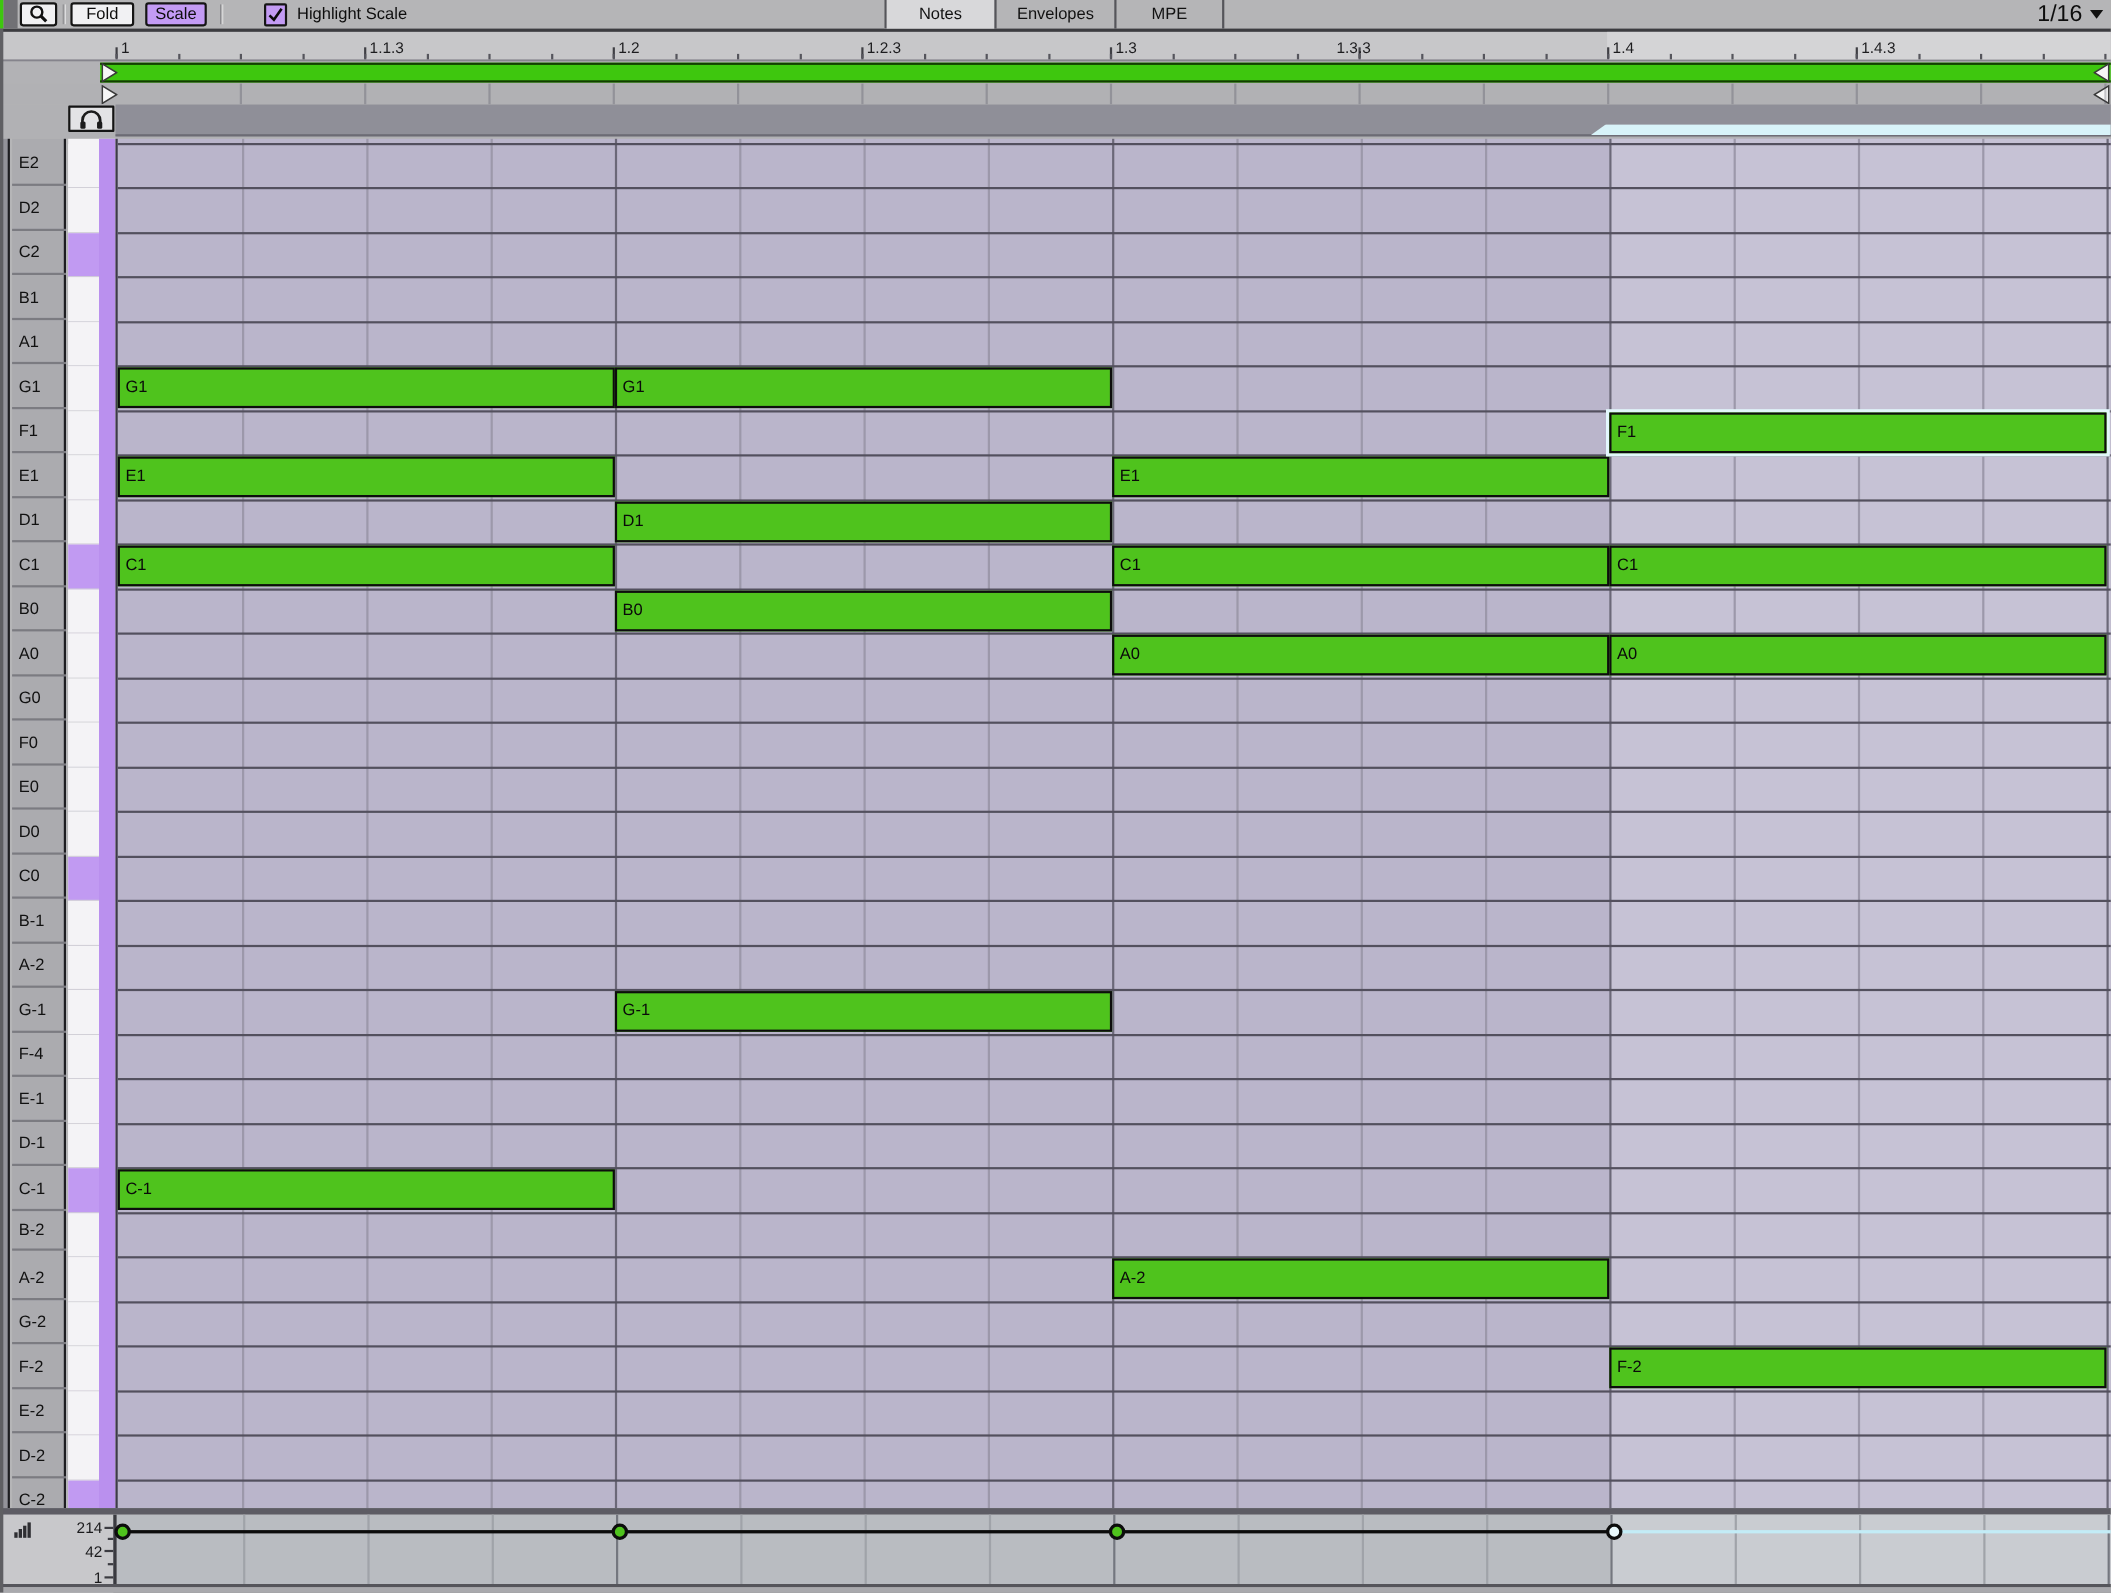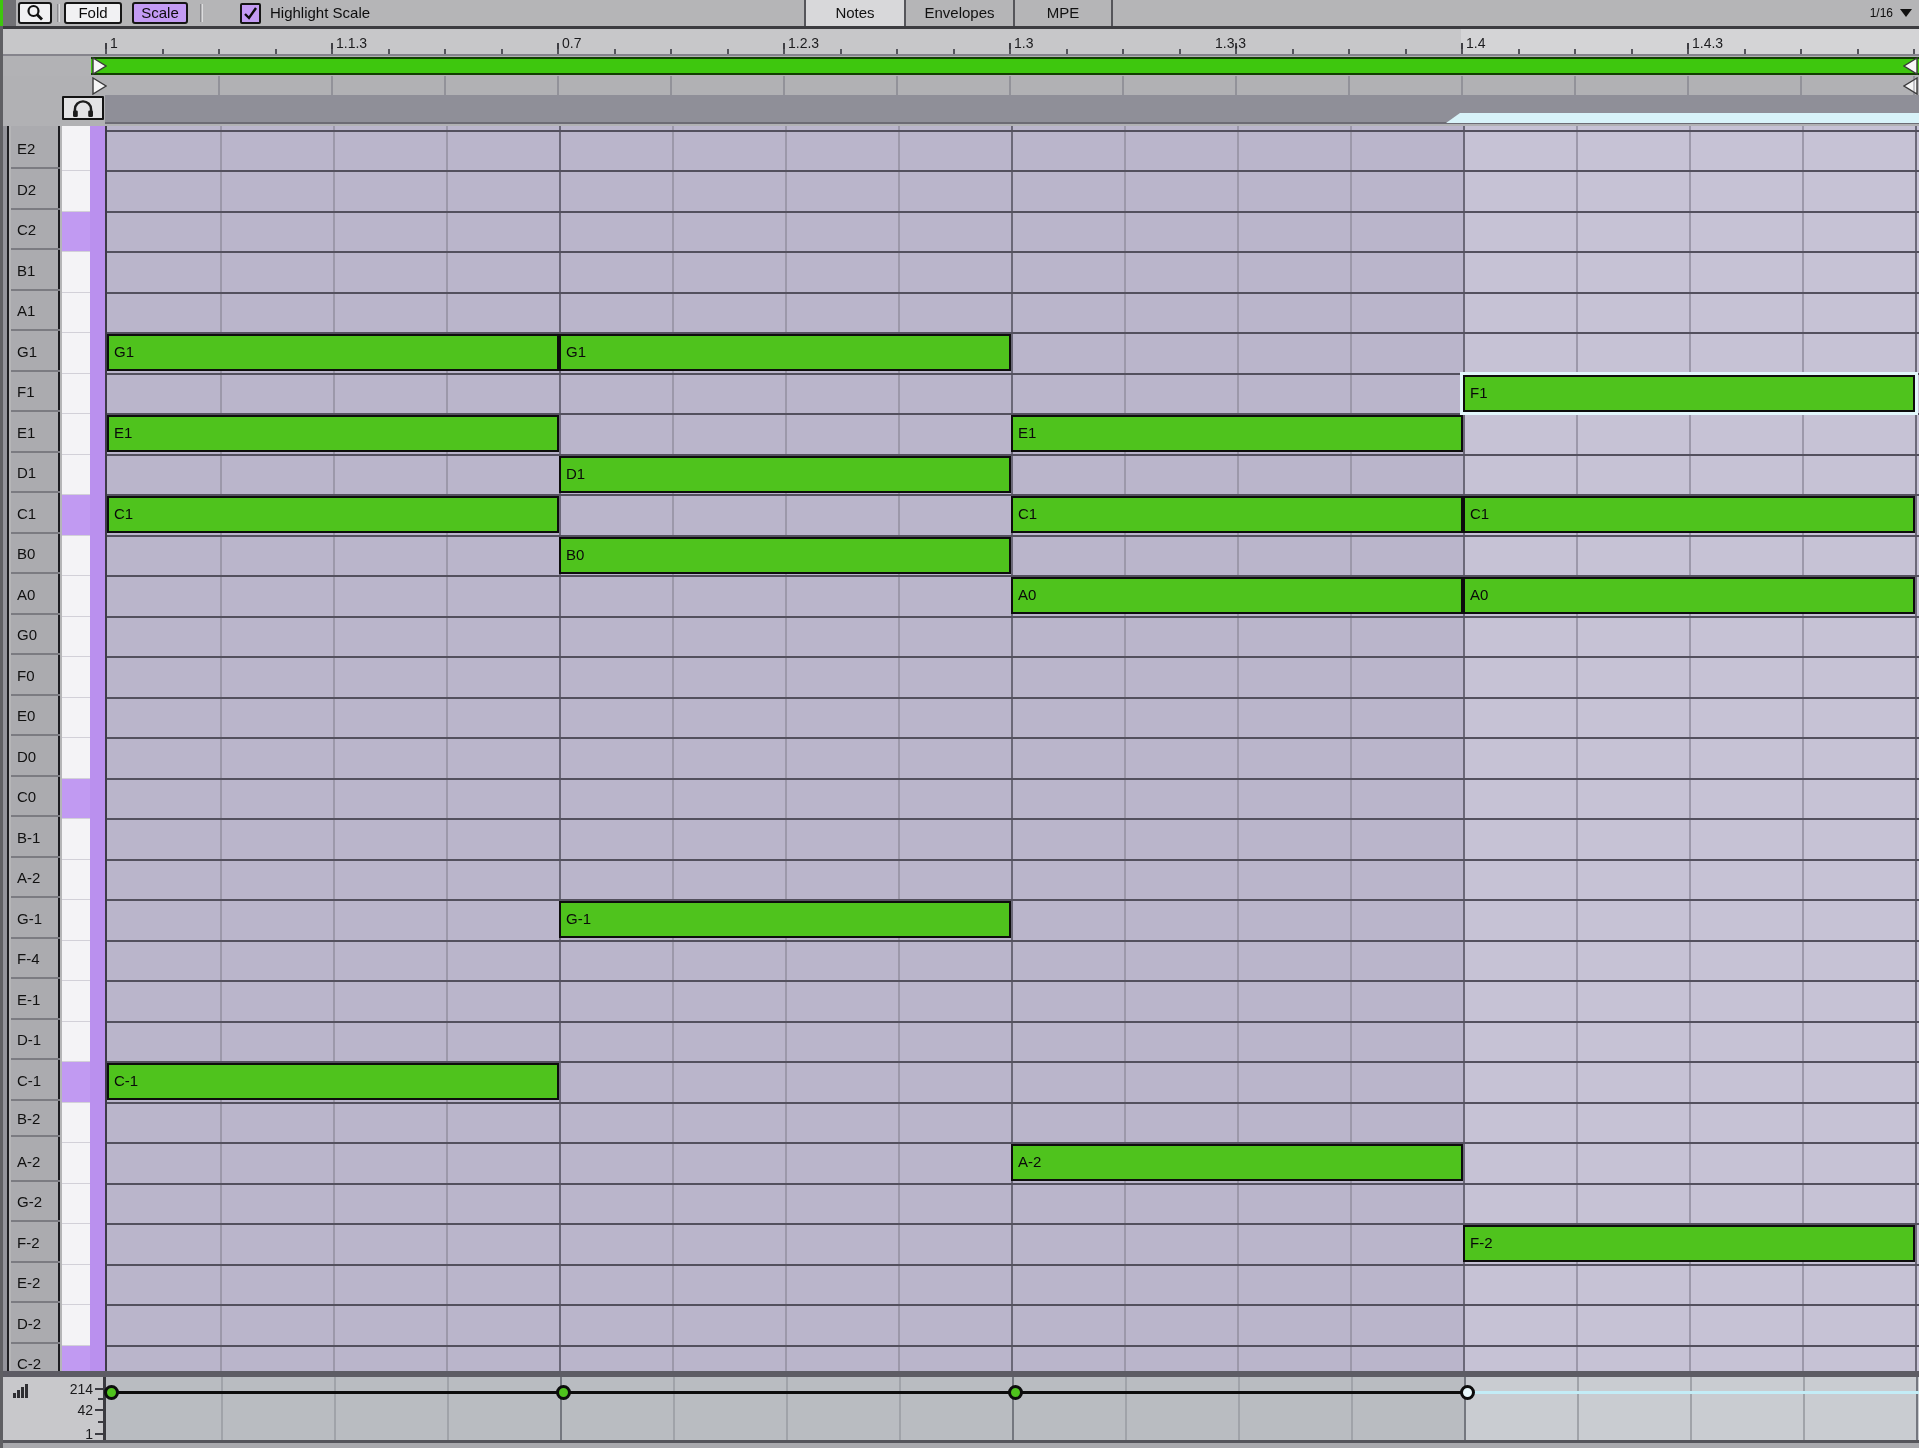--- a/index.html
+++ b/index.html
@@ -15,21 +15,21 @@
   #scale-btn{left:132px;width:56px;background:var(--scalePurple);}
   .tb-sep{position:absolute;top:4px;width:1px;height:18px;}
   .sep-d{background:#8a8a8e;} .sep-l{background:#dcdcde;}
   #hs-checkbox{position:absolute;left:240px;top:3px;width:21px;height:21px;border:2px solid #151515;border-radius:2px;background:var(--scalePurple);}
   #hs-label{position:absolute;left:270px;top:4px;font-size:15px;font-weight:500;color:#0d0d0d;}
   #tabs{position:absolute;left:804px;top:0;height:26px;display:flex;}
   .tab{height:26px;line-height:26px;text-align:center;font-size:15px;color:#111;border-left:2px solid #55555a;background:transparent;}
   .tab:last-child{border-right:2px solid #55555a;}
   .tab.active{background:#d8d8da;}
   #grid-select{position:absolute;left:1828px;top:0;width:84px;height:26px;display:flex;align-items:center;justify-content:flex-end;gap:7px;}
-  #grid-select span{font-size:12px;font-weight:500;color:#0d0d0d;}
+  #grid-select span{font-size:21px;font-weight:500;color:#0d0d0d;}
   .caret{width:0;height:0;border-left:6px solid transparent;border-right:6px solid transparent;border-top:8px solid #111;}
 
   
   #ruler{position:absolute;left:0;top:29px;width:1919px;height:27px;background:#c7c7c9;border-bottom:2px solid #85848c;}
   #ruler-sel{position:absolute;top:0;height:25px;background:#d4d4d6;}
   .ruler-label{position:absolute;top:6px;font-size:14px;font-weight:500;color:#1c1c1e;}
   .ruler-tick-l{position:absolute;top:14px;width:2px;height:10px;background:#3f3f44;}
   .ruler-tick{position:absolute;top:20px;width:2px;height:5px;background:#55555c;}
   #loop-row{position:absolute;left:0;top:56px;width:1919px;height:20px;background:#b2b2b5;}
   #loop-bar{position:absolute;left:91px;top:1px;width:1828px;height:18px;background:var(--loopGreen);border-top:2px solid #123f00;border-bottom:2px solid #123f00;}
@@ -119,21 +119,21 @@
     </div>
   </div>
 
   <div id="ruler">
     <div id="ruler-sel" style="left: 1461px; width: 458px;"></div>
   <div class="ruler-tick-l" style="left: 105px;"></div>
       <div class="ruler-label" style="left: 110px;">1</div>
       <div class="ruler-tick-l" style="left: 331px;"></div>
       <div class="ruler-label" style="left: 336px;">1.1.3</div>
       <div class="ruler-tick-l" style="left: 557px;"></div>
-      <div class="ruler-label" style="left: 562px;">0.7</div>
+      <div class="ruler-label" style="left: 562px;">1.2</div>
       <div class="ruler-tick-l" style="left: 783px;"></div>
       <div class="ruler-label" style="left: 788px;">1.2.3</div>
       <div class="ruler-tick-l" style="left: 1009px;"></div>
       <div class="ruler-label" style="left: 1014px;">1.3</div>
       <div class="ruler-tick-l" style="left: 1235px;"></div>
       <div class="ruler-label" style="left: 1215px;">1.3.3</div>
       <div class="ruler-tick-l" style="left: 1461px;"></div>
       <div class="ruler-label" style="left: 1466px;">1.4</div>
       <div class="ruler-tick-l" style="left: 1687px;"></div>
       <div class="ruler-label" style="left: 1692px;">1.4.3</div>

